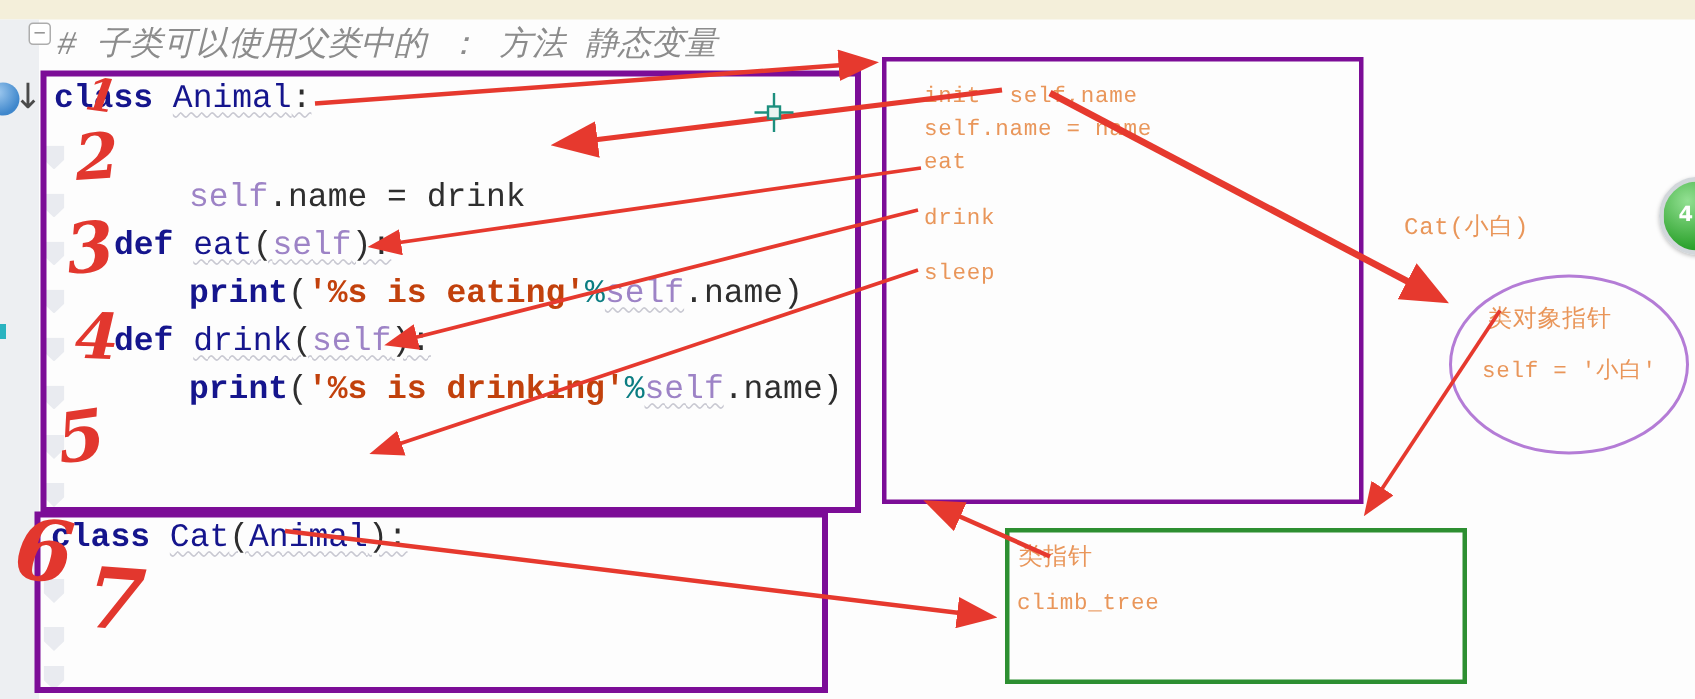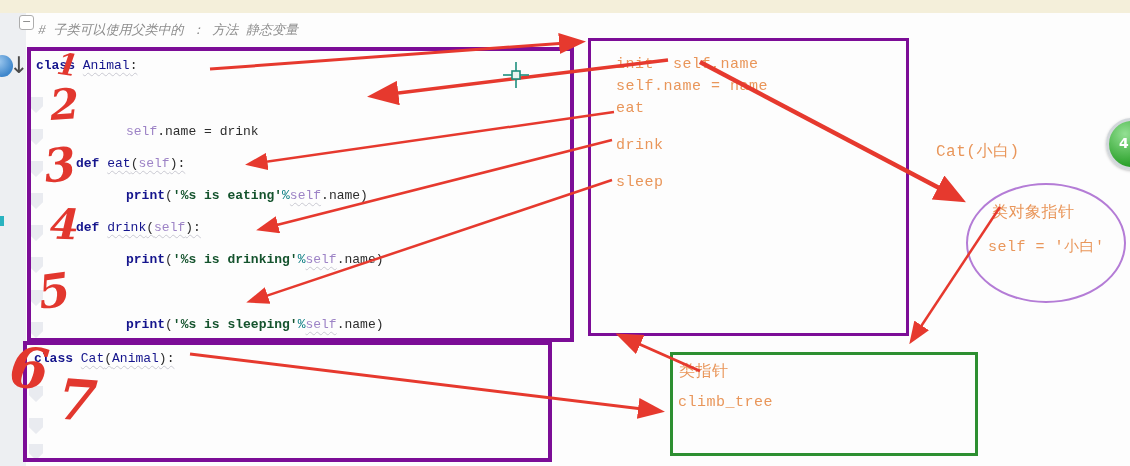--- a/index.html
+++ b/index.html
@@ -11,28 +11,28 @@
   #leftstrip{left:0;top:13px;width:26px;height:453px;background:#edeff2;}
   #nav-sphere{left:-9px;top:55px;width:22px;height:22px;border-radius:50%;
       background:radial-gradient(circle at 35% 30%,#9ec9ef,#3f87cc 70%);}
   #nav-arrow{left:9px;top:52px;font-size:23px;color:#4a4a4a;font-family:"DejaVu Sans",sans-serif;}
   #cyan-tick{left:0;top:216px;width:4px;height:10px;background:#2ab3c0;}
   #fold-minus{left:19px;top:15px;width:13px;height:13px;border:1px solid #adadad;border-radius:3px;
       background:#fff;color:#888;font:11px/11px "DejaVu Sans",sans-serif;text-align:center;}
   .foldmark{left:29px;width:14px;height:16px;background:#e9ebf0;
       clip-path:polygon(0 0,100% 0,100% 58%,50% 100%,0 58%);}
   
-  .cl{white-space:pre;font-size:13px;line-height:24px;}
+  .cl{white-space:pre;font-size:22px;line-height:24px;}
   .cm{color:#8c8c8c;font-style:italic;}
   .kw{color:#15158d;font-weight:bold;}
   .cn{color:#15158d;}
   .du{color:#a23bb3;}
   .sf{color:#9d83c6;}
   .pl{color:#2e2e2e;}
-  .st{color:#14532d;font-weight:bold;}
+  .st{color:#c2410c;font-weight:bold;}
   .op{color:#0b7d82;}
   .sq{text-decoration:underline wavy #c9c9d2 1px;text-underline-offset:3px;}
   
   .pbox{border:4px solid #7c0d97;background:transparent;}
   #membox{border-width:3px;}
   #greenbox{border:3px solid #2d8f31;}
   #objcircle{border:2px solid #b47cd6;border-radius:50%;}
   .olabel{color:#e9965a;font-size:15px;letter-spacing:.5px;white-space:pre;}
   
   .rnum{color:#e2372e;font-family:"DejaVu Serif",serif;font-style:italic;font-weight:bold;line-height:1;}
@@ -66,21 +66,20 @@
   <div class="abs foldmark" style="top:418px"></div>
   <div class="abs foldmark" style="top:444px"></div>
 
   <div class="abs cl" style="left:38px;top:19px"><span class="cm"># 子类可以使用父类中的 ： 方法 静态变量</span></div>
   <div class="abs cl" style="left:36px;top:54px"><span class="kw">class </span><span class="cn sq">Animal</span><span class="pl sq">:</span></div>
   <div class="abs cl" style="left:126px;top:120px"><span class="sf">self</span><span class="pl">.name = drink</span></div>
   <div class="abs cl" style="left:76px;top:152px"><span class="kw">def </span><span class="cn sq">eat</span><span class="pl sq">(</span><span class="sf sq">self</span><span class="pl sq">):</span></div>
   <div class="abs cl" style="left:126px;top:184px"><span class="kw">print</span><span class="pl">(</span><span class="st">'%s is eating'</span><span class="op">%</span><span class="sf sq">self</span><span class="pl">.name)</span></div>
   <div class="abs cl" style="left:76px;top:216px"><span class="kw">def </span><span class="cn sq">drink</span><span class="pl sq">(</span><span class="sf sq">self</span><span class="pl sq">):</span></div>
   <div class="abs cl" style="left:126px;top:248px"><span class="kw">print</span><span class="pl">(</span><span class="st">'%s is drinking'</span><span class="op">%</span><span class="sf sq">self</span><span class="pl">.name)</span></div>
-  <div class="abs cl" style="left:126px;top:313px"><span class="kw">print</span><span class="pl">(</span><span class="st">'%s is sleeping'</span><span class="op">%</span><span class="sf sq">self</span><span class="pl">.name)</span></div>
   <div class="abs cl" style="left:34px;top:347px"><span class="kw">class </span><span class="cn sq">Cat</span><span class="pl sq">(</span><span class="cn sq">Animal</span><span class="pl sq">):</span></div>
 
   <div class="abs pbox" style="left:27px;top:47px;width:539px;height:287px"></div>
   <div class="abs pbox" style="left:23px;top:341px;width:521px;height:113px"></div>
   <div class="abs pbox" id="membox" style="left:588px;top:38px;width:315px;height:292px"></div>
   <div class="abs" id="greenbox" style="left:670px;top:352px;width:302px;height:98px"></div>
   <div class="abs" id="objcircle" style="left:966px;top:183px;width:156px;height:116px"></div>
 
   <div class="abs olabel" style="left:616px;top:56px">init  self,name</div>
   <div class="abs olabel" style="left:616px;top:78px">self.name = name</div>

